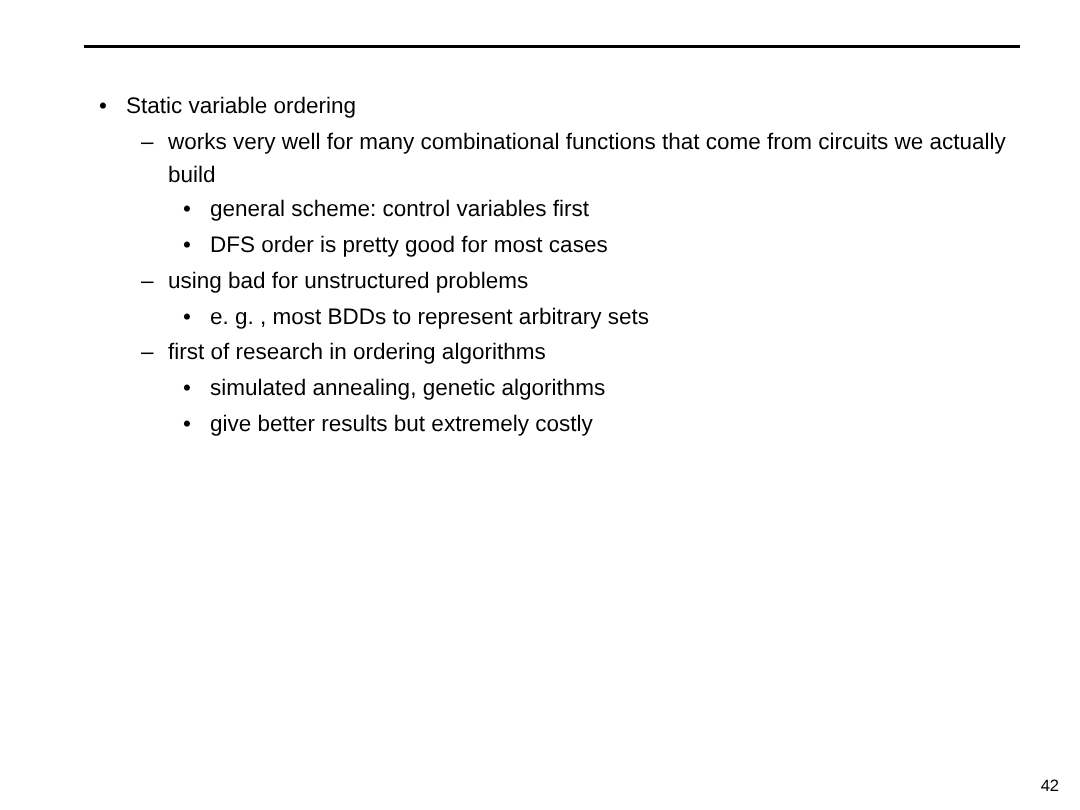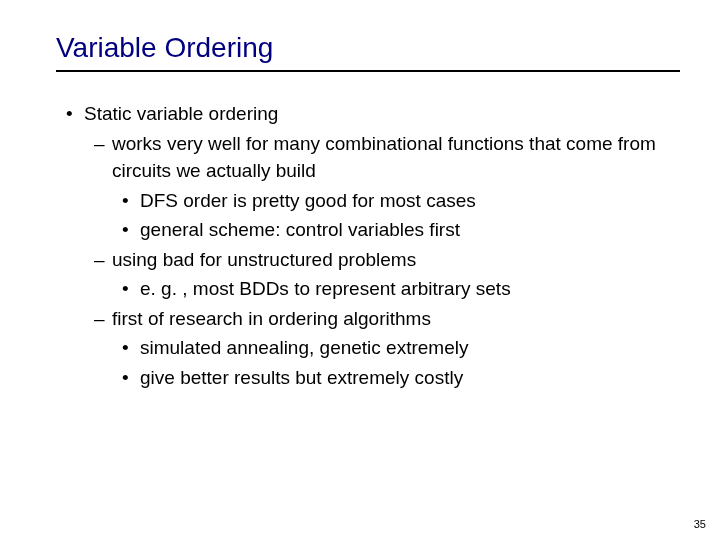--- a/index.html
+++ b/index.html
@@ -26,21 +26,21 @@
     color: #000080;
     margin: 8px 0 4px 0;
   }
   .rule {
     border: none;
     border-top: 2px solid #000000;
     margin: 6px 0 28px 0;
     width: 100%;
   }
   .content {
-    font-size: 19px;
+    font-size: 15px;
     line-height: 1.45;
   }
   ul {
     margin: 0;
     padding: 0;
     list-style: none;
   }
   li {
     position: relative;
     padding-left: 28px;
@@ -70,57 +70,56 @@
     bottom: 10px;
     font-size: 11px;
     color: #000000;
   }
 </style>
 </head>
 <body>
 
 <div class="slide">
 
-  <div class="title">Variable Ordering</div>
   <hr class="rule">
 
   <div class="content">
     <ul>
       <li class="l1">
         <span>Static variable ordering</span>
         <ul>
           <li class="l2">
             <span>works very well for many combinational functions that come from circuits we actually build</span>
             <ul>
               <li class="l3">
-                <span>DFS order is pretty good for most cases</span>
+                <span>general scheme: control variables first</span>
               </li>
               <li class="l3">
-                <span>general scheme: control variables first</span>
+                <span>DFS order is pretty good for most cases</span>
               </li>
             </ul>
           </li>
           <li class="l2">
             <span>using bad for unstructured problems</span>
             <ul>
               <li class="l3">
                 <span>e. g. , most BDDs to represent arbitrary sets</span>
               </li>
             </ul>
           </li>
           <li class="l2">
             <span>first of research in ordering algorithms</span>
             <ul>
               <li class="l3">
-                <span>simulated annealing, genetic extremely</span>
+                <span>simulated annealing, genetic algorithms</span>
               </li>
               <li class="l3">
                 <span>give better results but extremely costly</span>
               </li>
             </ul>
           </li>
         </ul>
       </li>
     </ul>
   </div>
 
-  <div class="pagenum">35</div>
+  <div class="pagenum">42</div>
 </div>
 
 </body></html>

